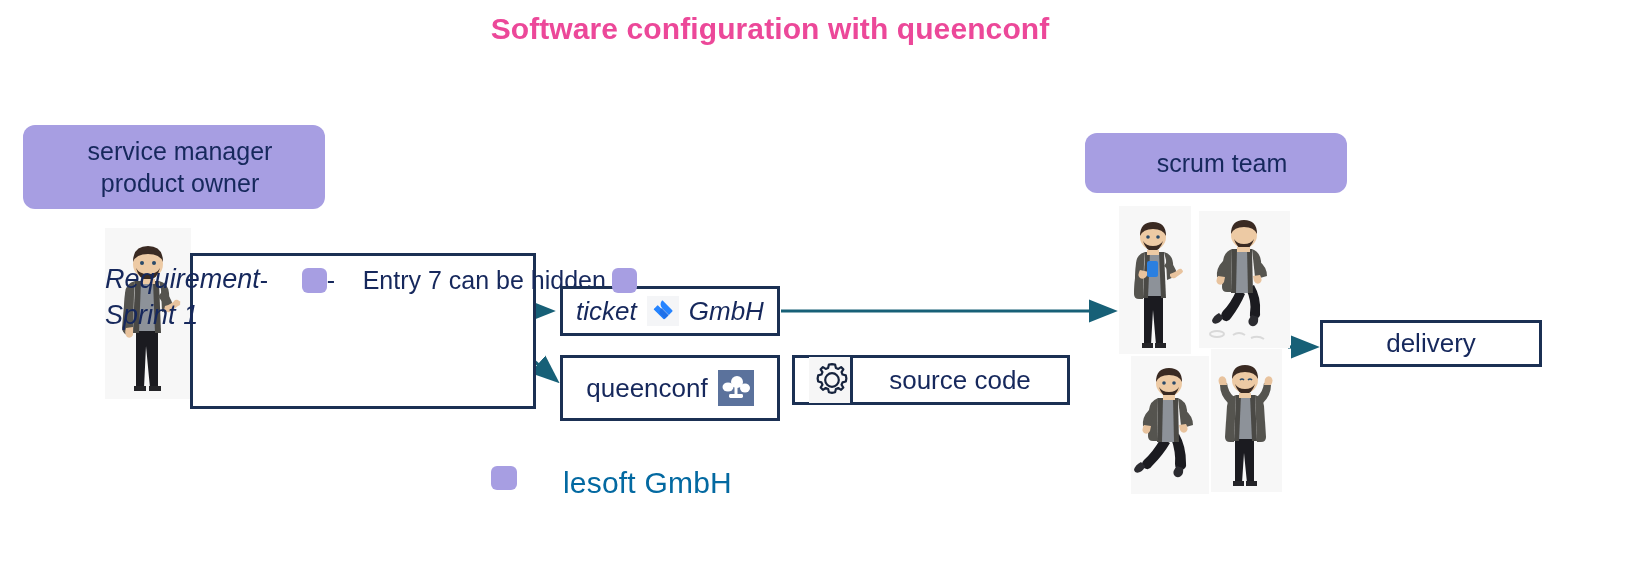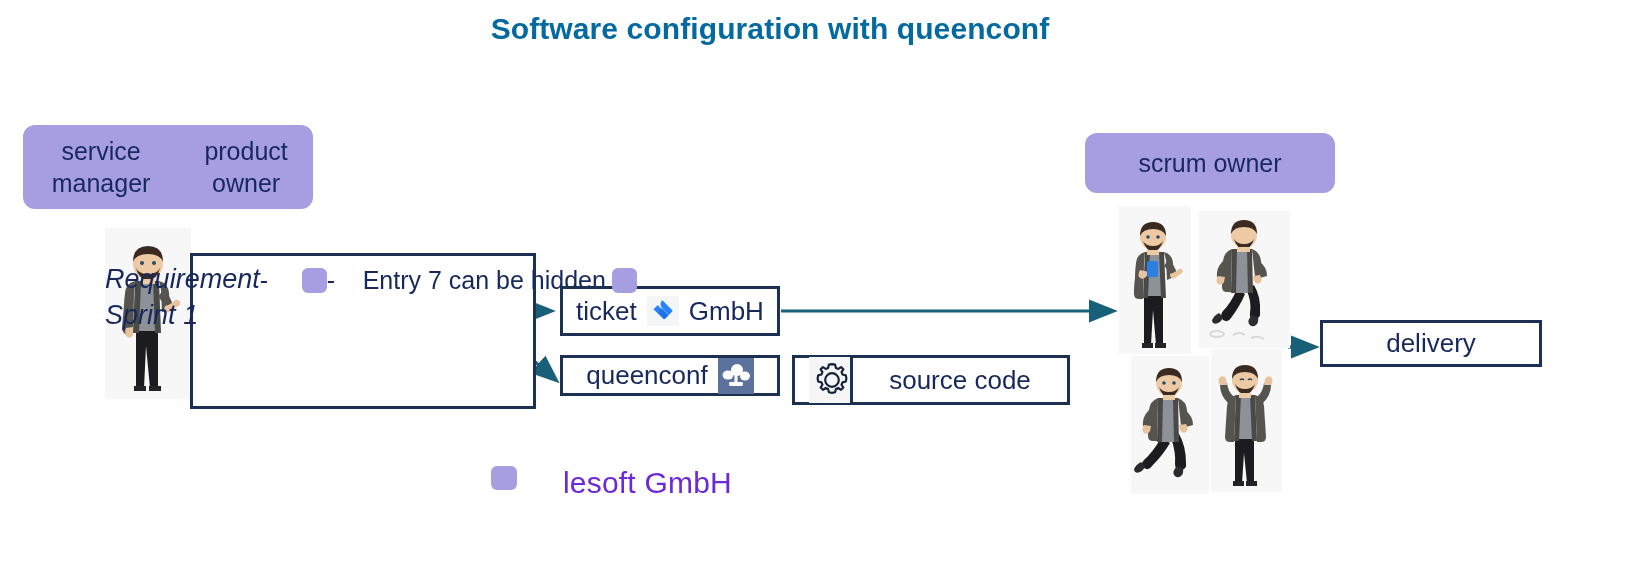--- a/index.html
+++ b/index.html
@@ -22,36 +22,37 @@
   }
   
   .title {
     position: absolute;
     left: 0;
     top: 12px;
     width: 1540px;
     text-align: center;
     font-size: 30px;
     font-weight: bold;
-    color: #0369a1;
+    color: #ec4899;
     letter-spacing: 0.1px;
   }
   
   .pill {
     position: absolute;
     background: #a79ee2;
     border-radius: 12px;
     color: #16285c;
     display: flex;
-    flex-direction: row;
+    flex-direction: column;
     align-items: center;
     justify-content: center;
     font-size: 25px;
     line-height: 1.28;
     text-align: center;
+    padding-left: 12px;
   }
   #pill-service {
     left: 23px;
     top: 125px;
     width: 290px;
     height: 84px;
   }
   #pill-scrum {
     left: 1085px;
     top: 133px;
@@ -110,26 +111,27 @@
   }
   
   #box-ticket {
     left: 560px;
     top: 286px;
     width: 220px;
     height: 50px;
     justify-content: center;
     font-size: 26px;
     gap: 10px;
+    font-style: italic;
   }
   #box-queenconf {
     left: 560px;
     top: 355px;
     width: 220px;
-    height: 41px;
+    height: 66px;
     justify-content: center;
     font-size: 26px;
     gap: 10px;
   }
   #box-gear {
     left: 792px;
     top: 355px;
     width: 79px;
     height: 50px;
     justify-content: center;
@@ -206,21 +208,21 @@
     width: 26px;
     height: 24px;
     background: #a79ee2;
     border-radius: 6px;
   }
   #footer-text {
     position: absolute;
     left: 563px;
     top: 466px;
     font-size: 30px;
-    color: #6d28d9;
+    color: #0369a1;
     letter-spacing: 0.2px;
   }
 </style>
 </head>
 <body>
 
 <div class="canvas">
 
   <div class="title">Software configuration with queenconf</div>
 
@@ -239,21 +241,21 @@
 
     <path d="M1288,347 L1315,347" stroke="#176077" stroke-width="3.2" fill="none" marker-end="url(#ah)"></path>
   </svg>
 
   <div class="pill" id="pill-service">
     <span>service manager</span>
     <span>product owner</span>
   </div>
 
   <div class="pill" id="pill-scrum">
-    <span>scrum owner</span>
+    <span>scrum team</span>
   </div>
 
   <div class="person" id="person-po">
     <svg viewBox="0 0 86 171">
       <g>
 
         <path d="M31,101 L31,160 L39,160 L41,118 L45,160 L53,160 L53,101 Z" fill="#1b1b20"></path>
         <path d="M29,158 h12 v5 h-12 z" fill="#242428"></path>
         <path d="M44,158 h12 v5 h-12 z" fill="#242428"></path>
 

